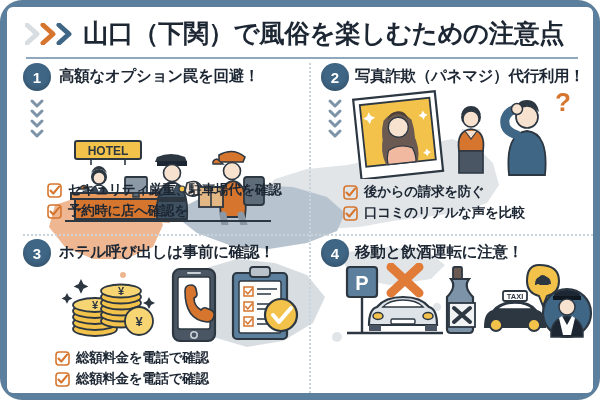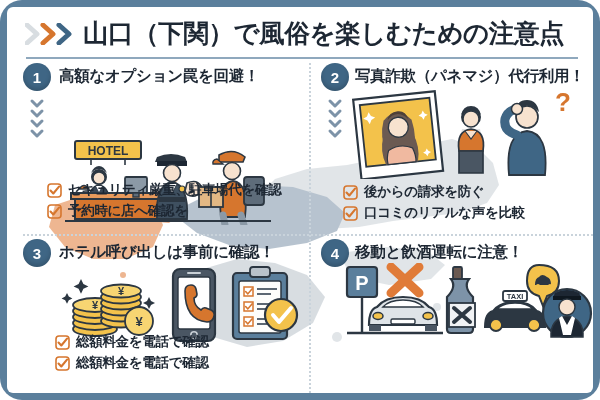--- a/index.html
+++ b/index.html
@@ -76,21 +76,21 @@
   .q1 .art { left:30px; top:36px; width:250px; height:86px;margin-top:40px; }
   .q2 .art { left:22px; top:26px; width:250px; height:90px; }
   .q3 .art { left:28px; top:24px; width:250px; height:82px; }
   .q4 .art { left:14px; top:24px; width:262px; height:82px; }
   .art svg { display:block; }
 
   
   .bullets { position:absolute; left:26px; }
   .q1 .bullets { top:118px; }
   .q2 .bullets { left:24px; top:120px; }
-  .q3 .bullets { left:34px; top:94px;text-align:right; }
+  .q3 .bullets { left:34px; top:110px;text-align:right; }
   .q4 .bullets { left:26px; top:110px; }
 
   .bullet { display:flex; align-items:center; margin-bottom:3px; }
   .chk { flex:0 0 auto; width:15px; height:15px; margin-right:6px; }
   .btext {
     font-size:13.5px; font-weight:bold; color:#1d2733;
     white-space:nowrap; letter-spacing:-0.3px;
   }
 </style>
 </head>

